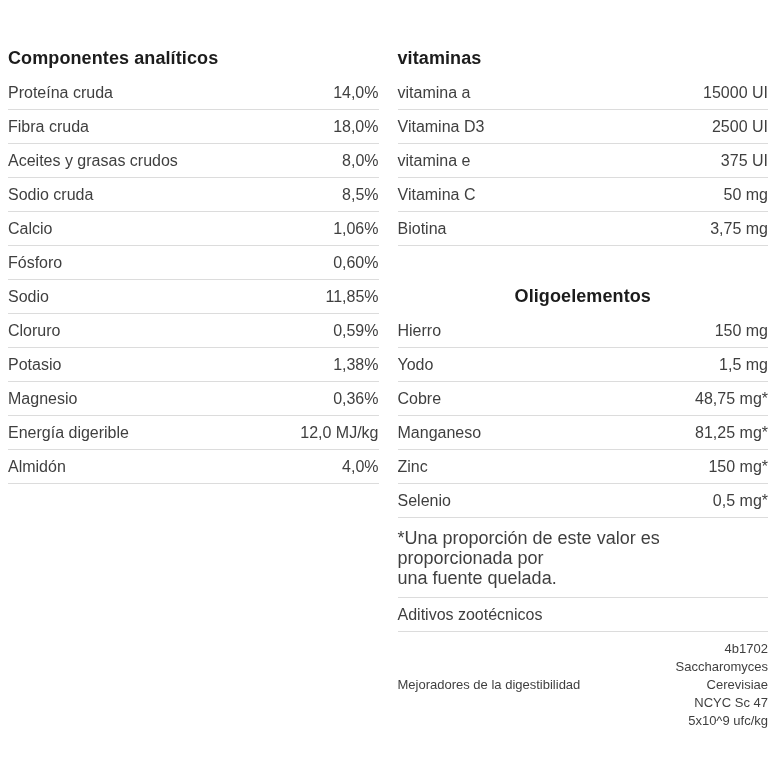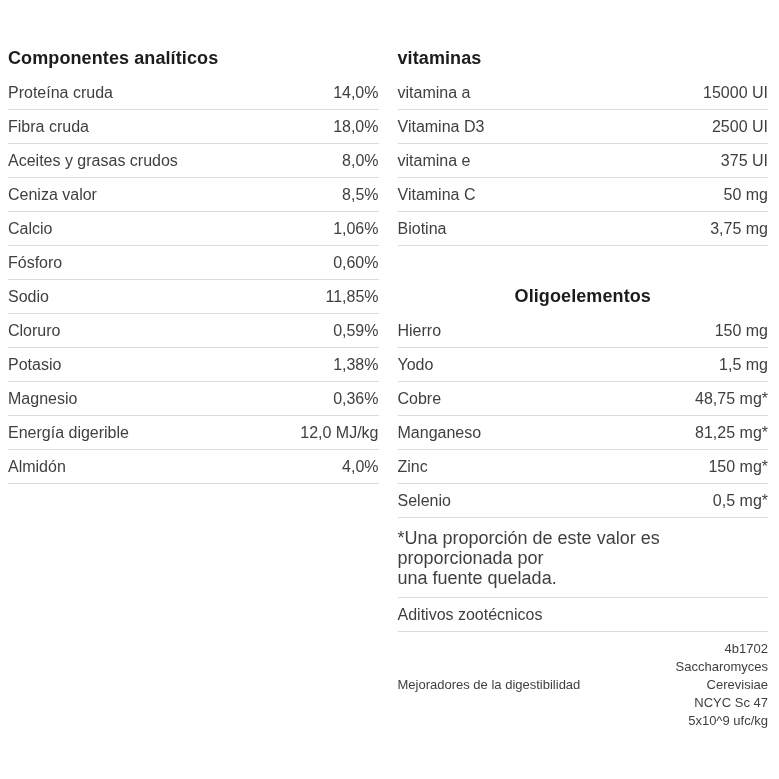--- a/index.html
+++ b/index.html
@@ -80,21 +80,21 @@
   </div>
         <div class="row">
     <span class="label">Fibra cruda</span>
     <span class="value">18,0%</span>
   </div>
         <div class="row">
     <span class="label">Aceites y grasas crudos</span>
     <span class="value">8,0%</span>
   </div>
         <div class="row">
-    <span class="label">Ceniza valor</span>
+    <span class="label">Sodio cruda</span>
     <span class="value">8,5%</span>
   </div>
         <div class="row">
     <span class="label">Calcio</span>
     <span class="value">1,06%</span>
   </div>
         <div class="row">
     <span class="label">Fósforo</span>
     <span class="value">0,60%</span>
   </div>

